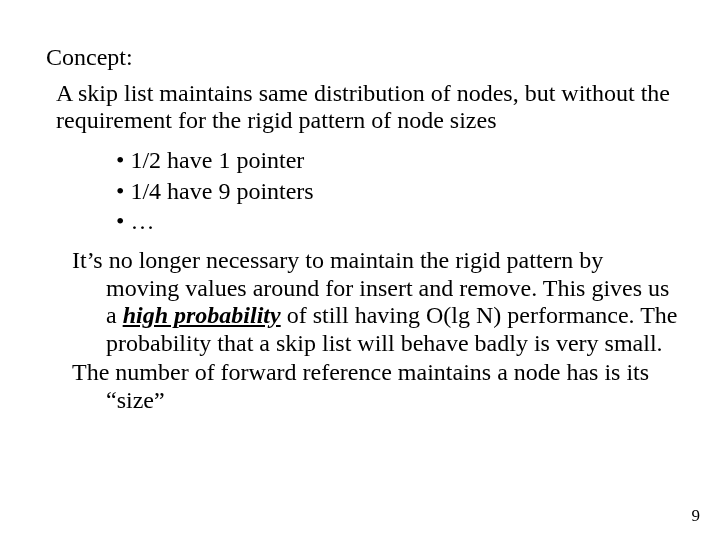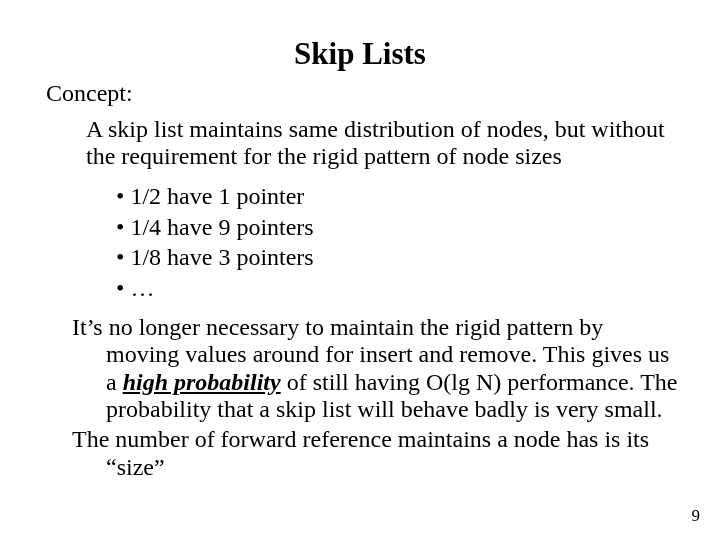--- a/index.html
+++ b/index.html
@@ -25,21 +25,21 @@
     margin: 0 0 4px 0;
   }
   .concept-block {
     font-size: 24px;
     line-height: 1.15;
   }
   .concept-label {
     margin: 8px;
   }
   .concept-body {
-    margin: 0 0 10px 48px;
+    margin: 0 0 10px 18px;
   }
   ul.bullets {
     list-style: none;
     margin: 0 0 10px 0;
     padding: 0 0 0 78px;
     font-size: 24px;
     line-height: 1.28;
   }
   ul.bullets li::before {
     content: "• ";
@@ -69,31 +69,29 @@
     right: 20px;
     bottom: 14px;
     font-size: 17px;
   }
 </style>
 </head>
 <body>
 
 <div class="slide">
 
-  <h1 class="title">Skip Lists</h1>
 
   <div class="concept-block">
     <p class="concept-label">Concept:</p>
     <p class="concept-body">A skip list maintains same distribution of nodes, but without the requirement for the rigid pattern of node sizes</p>
   </div>
 
   <ul class="bullets">
     <li>1/2 have 1 pointer</li>
     <li>1/4 have 9 pointers</li>
-    <li>1/8 have 3 pointers</li>
     <li>…</li>
   </ul>
 
   <p class="para-block para-indent"><span>It’s no longer necessary to maintain the rigid pattern by moving values around for insert and remove.  This gives us a </span><span class="hp">high probability</span><span> of still having O(lg N) performance.  The probability that a skip list will behave badly is very small.</span></p>
 
   <p class="para-block para-indent">The number of forward reference maintains a node has is its “size”</p>
 
   <div class="pagenum">9</div>
 
 </div>

